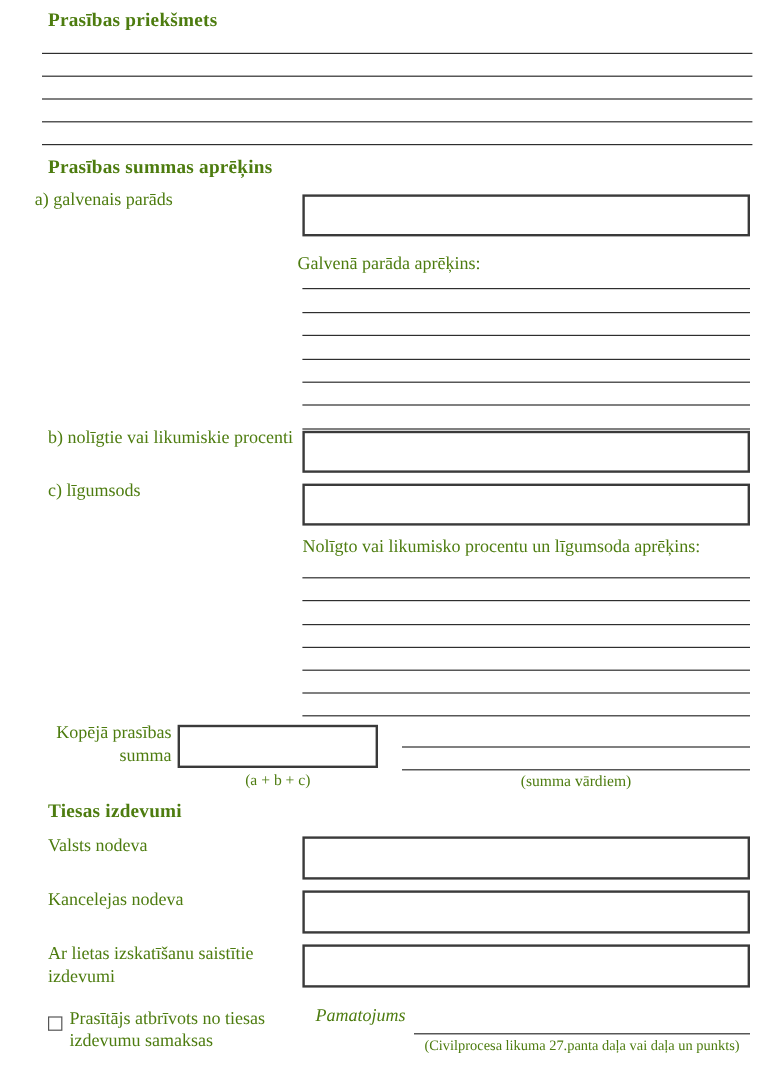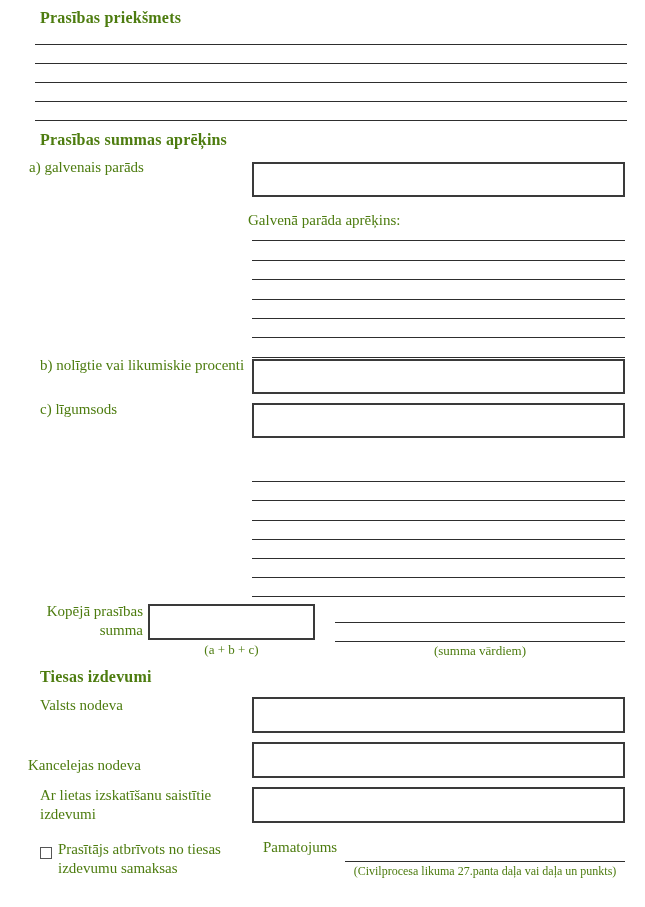--- a/index.html
+++ b/index.html
@@ -86,20 +86,21 @@
       <div class="blank-line"></div>
       <div class="blank-line"></div>
     </div>
 
   <div class="abs label" style="left:40px; top:356px;">b) nolīgtie vai likumiskie procenti</div>
   <div class="abs field-box" style="left:252px; top:359px; width:373px; height:35px;"></div>
 
   <div class="abs label" style="left:40px; top:400px;">c) līgumsods</div>
   <div class="abs field-box" style="left:252px; top:403px; width:373px; height:35px;"></div>
 
+  <div class="abs label" style="left:252px; top:447px; white-space:nowrap;">Nolīgto vai likumisko procentu un līgumsoda aprēķins:</div>
   <div class="abs line-group" style="left:252px; top:463px; width:373px; --lh:18.2px;">
       <div class="blank-line"></div>
       <div class="blank-line"></div>
       <div class="blank-line"></div>
       <div class="blank-line"></div>
       <div class="blank-line"></div>
       <div class="blank-line"></div>
       <div class="blank-line"></div>
     </div>
 
@@ -110,28 +111,28 @@
       <div class="blank-line"></div>
       <div class="blank-line"></div>
     </div>
   <div class="abs caption" style="left:335px; top:643px; width:290px;">(summa vārdiem)</div>
 
   <div class="abs h1" style="left:40px; top:668px;">Tiesas izdevumi</div>
 
   <div class="abs label" style="left:40px; top:696px;text-align:center;">Valsts nodeva</div>
   <div class="abs field-box" style="left:252px; top:697px; width:373px; height:36px;"></div>
 
-  <div class="abs label" style="left:28px; top:741px;margin-top:15px;">Kancelejas nodeva</div>
+  <div class="abs label" style="left:40px; top:741px;">Kancelejas nodeva</div>
   <div class="abs field-box" style="left:252px; top:742px; width:373px; height:36px;"></div>
 
   <div class="abs label" style="left:40px; top:786px; width:210px;">Ar lietas izskatīšanu saistītie izdevumi</div>
   <div class="abs field-box" style="left:252px; top:787px; width:373px; height:36px;"></div>
 
   <div class="abs checkbox" style="left:40px; top:847px;"></div>
   <div class="abs label" style="left:58px; top:840px; width:198px;">Prasītājs atbrīvots no tiesas izdevumu samaksas</div>
 
-  <div class="abs label" style="left:263px; top:838px;">Pamatojums</div>
+  <div class="abs label" style="left:263px; top:838px;font-style:italic;">Pamatojums</div>
   <div class="abs line-group" style="left:345px; top:843px; width:280px; --lh:18px;">
       <div class="blank-line"></div>
     </div>
   <div class="abs fineprint" style="left:345px; top:864px; width:280px;">(Civilprocesa likuma 27.panta daļa vai daļa un punkts)</div>
 
 </div>
 
 </body></html>

